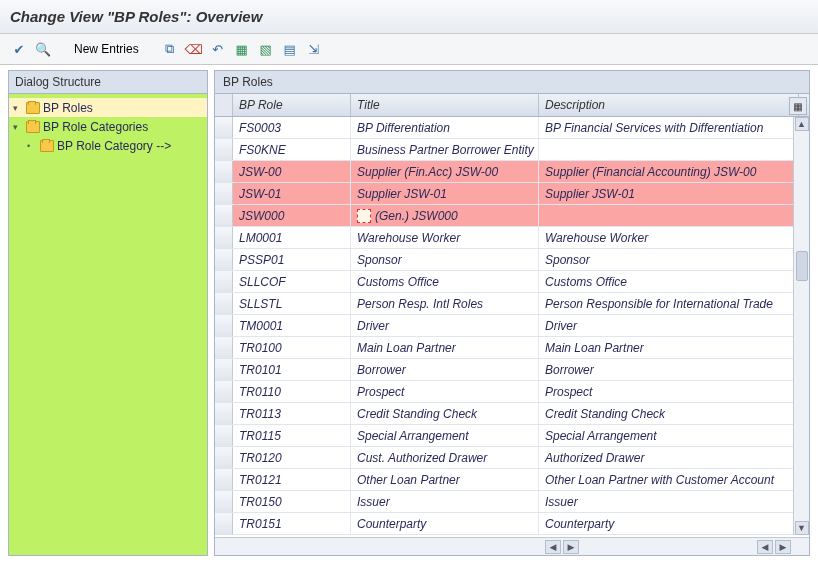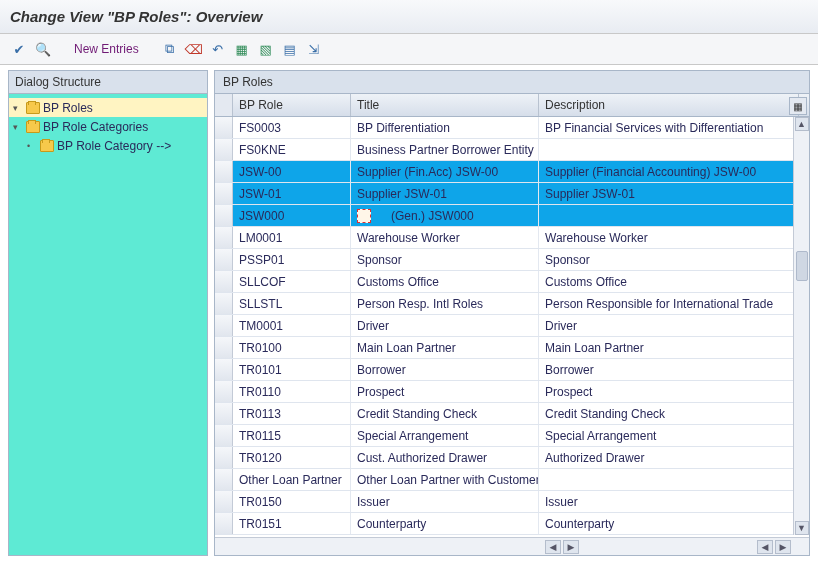--- a/index.html
+++ b/index.html
@@ -15,29 +15,29 @@
   .toolbar {
     display: flex; align-items: center; gap: 6px;
     padding: 6px 10px;
     border-bottom: 1px solid #c8c8c8;
     background: #f5f6f8;
   }
   .toolbar .tbtn {
     width: 18px; height: 18px; display: inline-flex; align-items: center; justify-content: center;
     font-size: 13px; color: #3a6fa8; cursor: pointer;
   }
-  .toolbar .newentries { font-size: 12px; color: #701a75; cursor: pointer; padding: 2px 4px; }
+  .toolbar .newentries { font-size: 12px; color: #000000; cursor: pointer; padding: 2px 4px; }
   .toolbar .sep { width: 6px; }
 
   .content { display: flex; position: absolute; top: 62px; bottom: 0; left: 0; right: 0; }
 
   
   .tree-panel {
     width: 200px; border: 1px solid #a8b6c8; margin: 8px 0 8px 8px;
-    background: #5eead4; display: flex; flex-direction: column;
+    background: #bef264; display: flex; flex-direction: column;
   }
   .tree-header {
     background: #d9e1ec; border-bottom: 1px solid #a8b6c8;
     padding: 4px 6px; font-size: 12px; color: #333;
   }
   .tree-body { padding: 4px 0; }
   .tree-row {
     display: flex; align-items: center; gap: 3px;
     padding: 1px 4px; height: 19px; cursor: pointer;
   }
@@ -55,49 +55,50 @@
     display: flex; flex-direction: column; position: relative; background: #fff;
   }
   .table-title {
     background: #d9e1ec; border-bottom: 1px solid #a8b6c8;
     padding: 4px 8px; font-size: 12px;
   }
   .grid-head, .grid-row {
     display: grid;
     grid-template-columns: 18px 118px 188px 260px;
     align-items: stretch;
+    font-style: italic;
   }
   .grid-head {
     background: linear-gradient(#eef2f7,#d6deea);
     border-bottom: 1px solid #a8b6c8;
   }
   .grid-head .hcell {
     padding: 4px 6px; font-size: 12px; color: #333;
     border-right: 1px solid #b8c2d0; white-space: nowrap;
   }
   .grid-head .hcell.handle { background: #e4e9f1; }
   .hicons {
     position: absolute; right: 2px; top: 26px; width: 18px; height: 18px;
     background: #e4e9f1; border: 1px solid #a8b6c8; display:flex; align-items:center; justify-content:center;
     font-size: 10px;
   }
   .grid-body { overflow: hidden; text-align: center; }
   .grid-row { height: 22px; border-bottom: 1px solid #dfe5ee; }
-  .grid-row.highlight { background: #0ea5e9; }
+  .grid-row.highlight { background: #fca5a5; }
   .cell {
     padding: 3px 6px; font-size: 12px; color: #2a2a5a;
     border-right: 1px solid #e3e8f0; white-space: nowrap; overflow: hidden; text-overflow: ellipsis;
     display: flex; align-items: center;
   }
   .rhandle {
     background: linear-gradient(#f5f7fa,#e1e6ee);
     border-right: 1px solid #c3cad6;
   }
   .cell.title-cell .value-box {
-    display: inline-flex; align-items: center; gap: 20px;
+    display: inline-flex; align-items: center; gap: 4px;
   }
   .cursor-box { display:inline-block; width:14px; height:14px; border:1px dashed #d33; background:#fff6e8; }
 
   
   .vscroll {
     position: absolute; right: 0; top: 46px; bottom: 20px; width: 16px;
     background: #eef1f6; border-left: 1px solid #c3cad6;
     display: flex; flex-direction: column; align-items: center;
   }
   .vscroll .arrow { width: 14px; height: 14px; background:#dfe5ee; border:1px solid #b4bdcc; font-size:9px; display:flex; align-items:center; justify-content:center; color:#556; cursor:pointer;}
@@ -264,20 +265,21 @@
           <div class="cell">Special Arrangement</div>
         </div>
         <div class="grid-row">
           <div class="cell rhandle"></div>
           <div class="cell">TR0120</div>
           <div class="cell title-cell">Cust. Authorized Drawer</div>
           <div class="cell">Authorized Drawer</div>
         </div>
         <div class="grid-row">
           <div class="cell rhandle"></div>
+          <div class="cell">TR0121</div>
           <div class="cell title-cell">Other Loan Partner</div>
           <div class="cell">Other Loan Partner with Customer Account</div>
         </div>
         <div class="grid-row">
           <div class="cell rhandle"></div>
           <div class="cell">TR0150</div>
           <div class="cell title-cell">Issuer</div>
           <div class="cell">Issuer</div>
         </div>
         <div class="grid-row">

